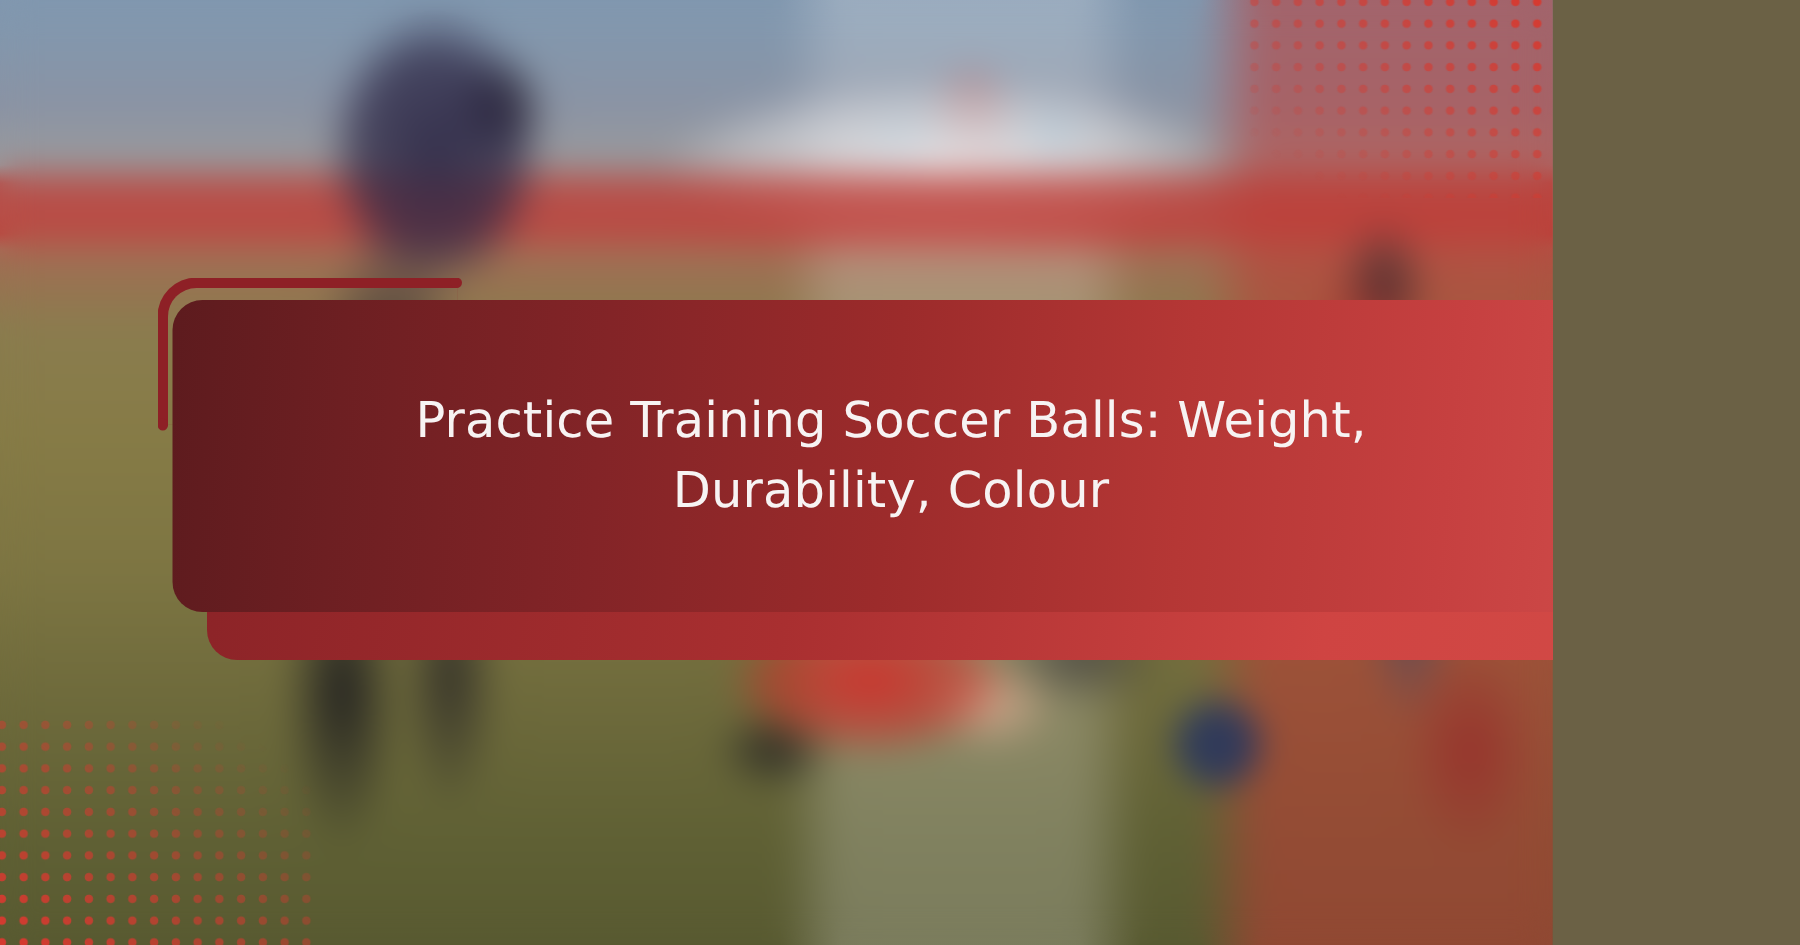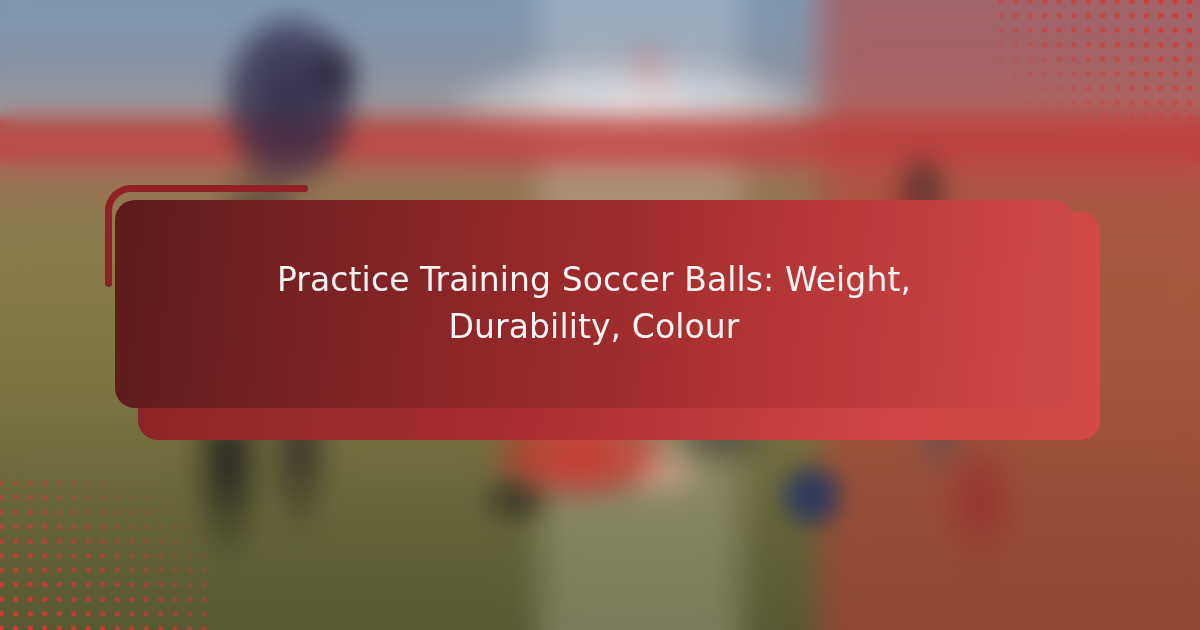--- a/index.html
+++ b/index.html
@@ -7,21 +7,21 @@
 
   html, body {
     width:1200px; height:630px;
     overflow:hidden;
     background:#6b6145;
     font-family:"DejaVu Sans", sans-serif;
   }
 
   #stage {
     position:relative;
-    width:1200px; height:630px;
+    width:1035px; height:630px;
     overflow:hidden;
     padding-left:47px;
   }
 
   
   .bg-photo {
     position:absolute; inset:-40px;
     overflow:hidden;
   }
   .bg-layer { position:absolute; inset:0; }

